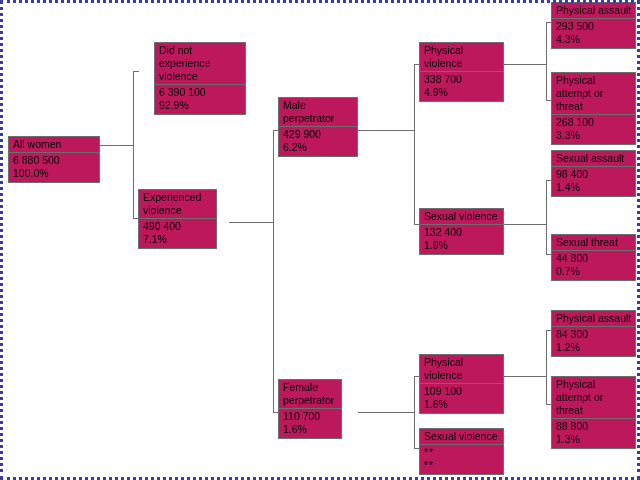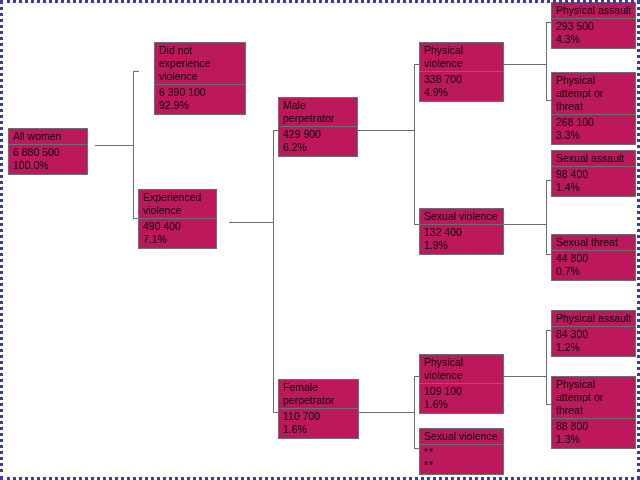--- a/index.html
+++ b/index.html
@@ -102,21 +102,21 @@
       <path d="M 414 376 L 420 376"></path>
       <path d="M 414 448 L 420 448"></path>
 
       <path d="M 504 376 L 546 376"></path>
       <path d="M 546 330 L 546 404"></path>
       <path d="M 546 330 L 552 330"></path>
       <path d="M 546 404 L 552 404"></path>
     </g>
   </svg>
 
-  <div class="node" style="left:8px; top:128px; width:80px;">
+  <div class="node" style="left:8px; top:136px; width:92px;">
     <div class="node-label">All women</div>
     <div class="node-values">
       <div class="node-value">6 880 500</div>
       <div class="node-value">100.0%</div>
     </div>
   </div>
 
   <div class="node" style="left:154px; top:42px; width:92px;">
     <div class="node-label">Did not experience violence</div>
     <div class="node-values">
@@ -134,21 +134,21 @@
   </div>
 
   <div class="node" style="left:278px; top:97px; width:80px;">
     <div class="node-label">Male perpetrator</div>
     <div class="node-values">
       <div class="node-value">429 900</div>
       <div class="node-value">6.2%</div>
     </div>
   </div>
 
-  <div class="node" style="left:278px; top:379px; width:81px;">
+  <div class="node" style="left:278px; top:379px; width:64px;">
     <div class="node-label">Female perpetrator</div>
     <div class="node-values">
       <div class="node-value">110 700</div>
       <div class="node-value">1.6%</div>
     </div>
   </div>
 
   <div class="node" style="left:419px; top:42px; width:85px;">
     <div class="node-label">Physical violence</div>
     <div class="node-values">

